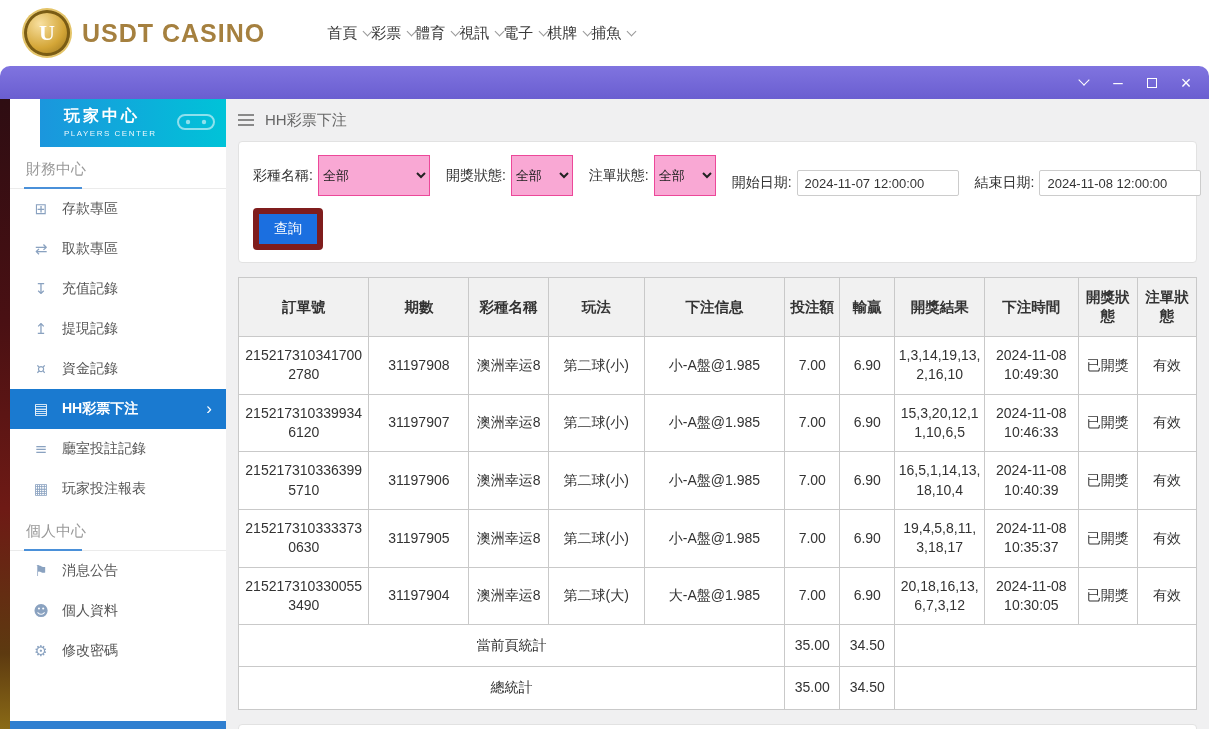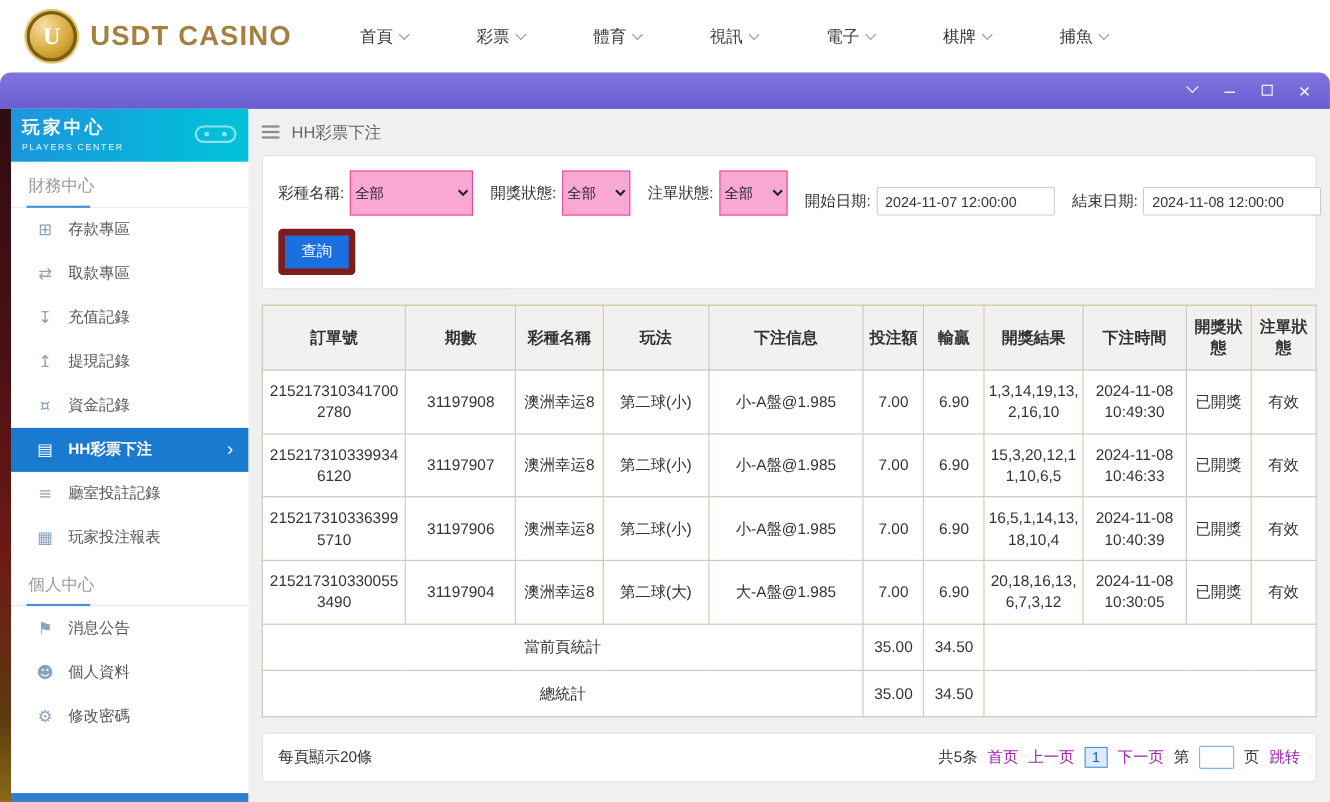--- a/index.html
+++ b/index.html
@@ -8,42 +8,42 @@
 
   
   .topnav { height:66px; display:flex; align-items:center; background:#fff; }
   .brand { display:flex; align-items:center; margin-left:24px; cursor:pointer; }
   .logo { width:46px; height:46px; border-radius:50%;
           background: radial-gradient(circle at 35% 30%, #f8e0a0, #d4a637 55%, #8a6617);
           box-shadow: inset 0 0 0 3px #7a5c14, 0 0 0 2px #e4c468;
           display:flex; align-items:center; justify-content:center;
           color:#fff; font-weight:bold; font-size:22px; font-family:"Liberation Serif",serif; }
   .brand-text { margin-left:12px; font-size:25px; font-weight:800; letter-spacing:1px; color:#a8powder; color:#a5803f; }
-  .mainnav { display:flex; margin-left:62px; gap:62px; font-size:15px; color:#3a3a3a; }
+  .mainnav { display:flex; margin-left:62px; font-size:15px; color:#3a3a3a; }
   .nav-item { display:flex; align-items:center; cursor:pointer; white-space:nowrap; }
   .chev { display:inline-block; width:7px; height:7px; border-right:1.6px solid #999; border-bottom:1.6px solid #999;
           transform:rotate(45deg); margin-left:7px; margin-bottom:3px; }
 
   
   .titlebar { height:33px; background:linear-gradient(180deg,#8074e0,#6a5ed0); border-radius:10px 10px 0 0;
               display:flex; justify-content:flex-end; align-items:center; padding-right:14px; gap:16px; }
   .winbtn { color:#fff; min-width:18px; text-align:center; font-size:15px; line-height:1; cursor:pointer; }
   .chev-white { width:8px; height:8px; border-right:1.7px solid #fff; border-bottom:1.7px solid #fff;
                 transform:rotate(45deg); display:inline-block; margin-bottom:4px; }
   .icon-min::before { content:"–"; font-size:17px; }
   .sqbox { display:inline-block; width:10px; height:10px; border:1.6px solid #fff; }
   .icon-close::before { content:"×"; font-size:18px; }
 
   
   .app { display:flex; height:630px; background:#f0f0f1; }
   .edge-strip { width:10px; background:linear-gradient(180deg,#2e0d12 0%, #491013 35%, #6e1a15 65%, #5d3a10 88%, #8a6a16 100%); }
 
   
   .sidebar { width:216px; background:#fff; display:flex; flex-direction:column; overflow:hidden; }
-  .sb-header { height:48px; background:linear-gradient(90deg,#1b96dd,#00c3d8); color:#fff; padding:7px 10px; position:relative; flex:none; }
+  .sb-header { height:48px; background:linear-gradient(90deg,#1b96dd,#00c3d8); color:#fff; padding:7px 24px; position:relative; flex:none;margin-left:30px; }
   .sb-title { font-size:16px; font-weight:bold; letter-spacing:3px; }
   .sb-sub { font-size:8px; letter-spacing:1.5px; opacity:.92; margin-top:2px; }
   .sb-deco { position:absolute; right:10px; top:10px; opacity:.55; }
   .sb-section { padding:13px 16px 9px; color:#999; font-size:15px; border-bottom:1px solid #ebebeb; position:relative; flex:none; }
   .sb-section::after { content:""; position:absolute; left:14px; bottom:-1px; width:58px; height:2px; background:#4a90d9; }
   .sb-item { height:40px; display:flex; align-items:center; padding-left:22px; color:#555; font-size:14px; cursor:pointer; flex:none; position:relative; }
   .sb-item .ic { width:18px; margin-right:12px; color:#8aa2c0; font-size:15px; text-align:center; font-family:"DejaVu Sans",sans-serif; }
   .sb-item.active { background:#1a7ad0; color:#fff; font-weight:bold; }
   .sb-item.active .ic { color:#fff; }
   .sb-item.active .arrow { position:absolute; right:14px; color:#fff; font-size:17px; font-weight:normal; }
@@ -295,20 +295,33 @@
           <td>第二球(小)</td>
           <td>小-A盤@1.985</td>
           <td>7.00</td>
           <td>6.90</td>
           <td class="c-break">16,5,1,14,13,18,10,4</td>
           <td>2024-11-08 10:40:39</td>
           <td>已開獎</td>
           <td>有效</td>
         </tr>
         <tr>
+          <td class="c-break">2152173103333730630</td>
+          <td>31197905</td>
+          <td>澳洲幸运8</td>
+          <td>第二球(小)</td>
+          <td>小-A盤@1.985</td>
+          <td>7.00</td>
+          <td>6.90</td>
+          <td class="c-break">19,4,5,8,11,3,18,17</td>
+          <td>2024-11-08 10:35:37</td>
+          <td>已開獎</td>
+          <td>有效</td>
+        </tr>
+        <tr>
           <td class="c-break">2152173103300553490</td>
           <td>31197904</td>
           <td>澳洲幸运8</td>
           <td>第二球(大)</td>
           <td>大-A盤@1.985</td>
           <td>7.00</td>
           <td>6.90</td>
           <td class="c-break">20,18,16,13,6,7,3,12</td>
           <td>2024-11-08 10:30:05</td>
           <td>已開獎</td>

